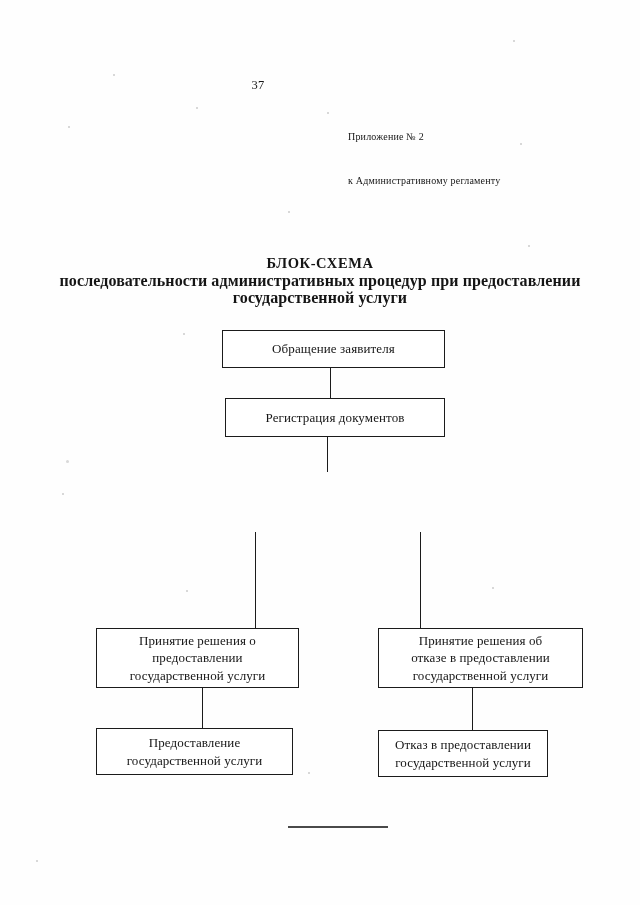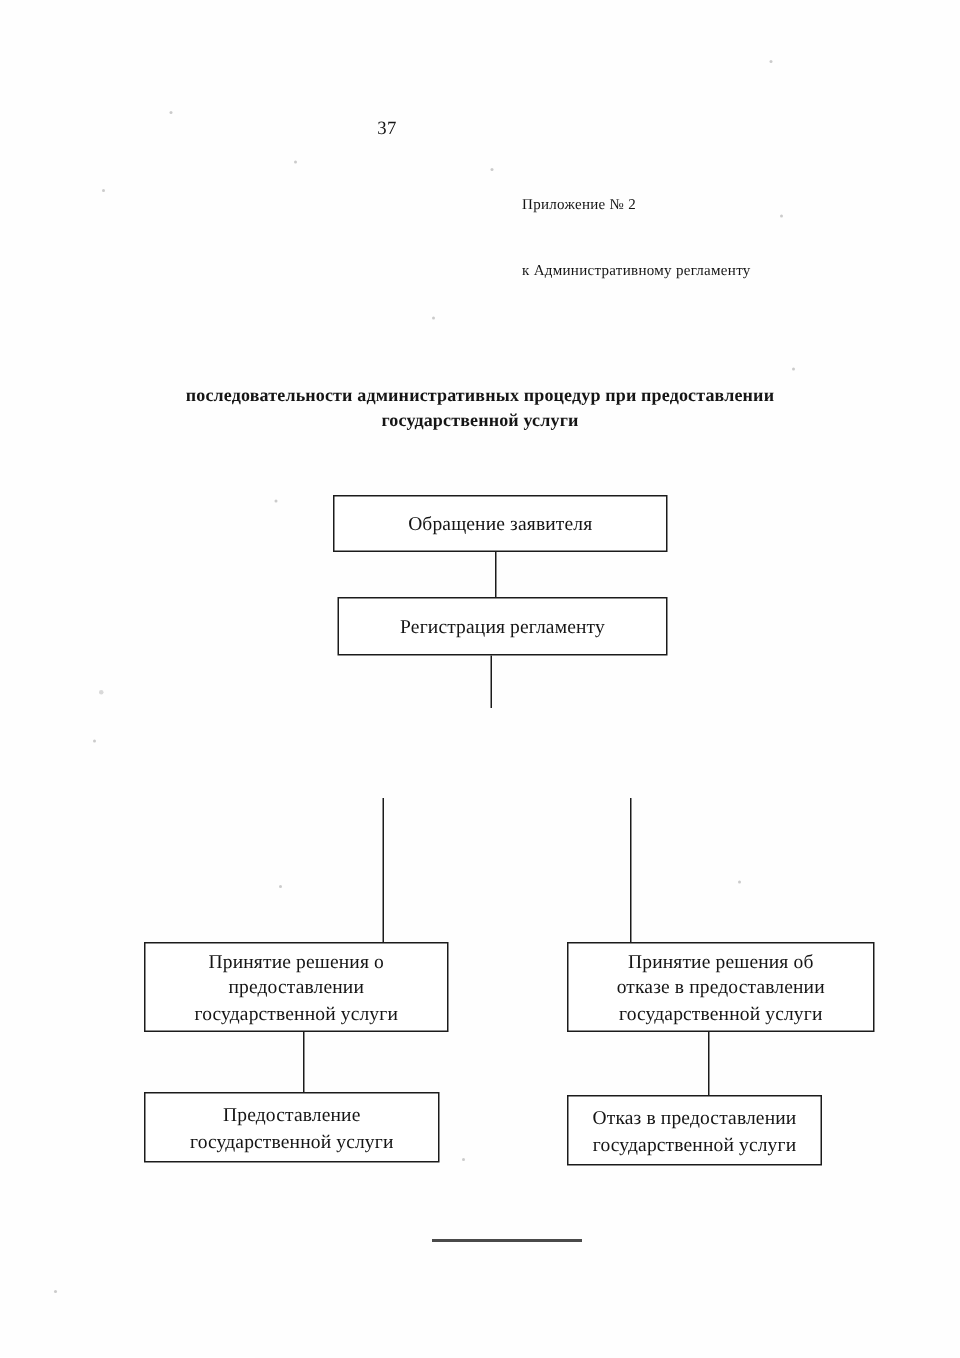--- a/index.html
+++ b/index.html
@@ -53,21 +53,21 @@
     position: absolute;
     left: 0; top: 255px;
     width: 640px;
     text-align: center;
     font-weight: bold;
     font-size: 13.5px;
     line-height: 17px;
     letter-spacing: .1px;
   }
   .title-main { font-size: 14.5px; letter-spacing: .6px; }
-  .title-sub  { font-size: 12px; }
+  .title-sub  { font-size: 16px; }
 
   
   #flowchart {
     position: absolute;
     left: 0; top: 0;
     width: 640px;
     height: 905px;
   }
   .node {
     position: absolute;
@@ -122,34 +122,35 @@
   <div class="speck" style="left:492px;  top:587px;"></div>
   <div class="speck" style="left:36px;   top:860px;"></div>
   <div class="speck" style="left:308px;  top:772px;"></div>
 
   <div class="page-number">37</div>
 
   <div class="appendix-line" id="appendix-1">Приложение № 2</div>
   <div class="appendix-line" id="appendix-2">к Административному регламенту</div>
 
   <div class="title-block">
+    <div class="title-main">БЛОК-СХЕМА</div>
     <div class="title-sub">последовательности административных процедур при предоставлении</div>
     <div class="title-sub">государственной услуги</div>
   </div>
 
   <div id="flowchart">
 
     <div class="node" style="left:222px; top:330px; width:223px; height:38px;">
       <div class="node-label">Обращение заявителя</div>
     </div>
 
     <div class="connector v" style="left:330px; top:368px; height:30px;"></div>
 
     <div class="node" style="left:225px; top:398px; width:220px; height:39px;">
-      <div class="node-label">Регистрация регламенту</div>
+      <div class="node-label">Регистрация документов</div>
     </div>
 
     <div class="connector v" style="left:327px; top:437px; height:35px;"></div>
 
 
     <div class="connector v" style="left:255px; top:532px; height:96px;"></div>
     <div class="connector v" style="left:420px; top:532px; height:96px;"></div>
 
     <div class="node" style="left:96px; top:628px; width:203px; height:60px;">
       <div class="node-label">Принятие решения о

